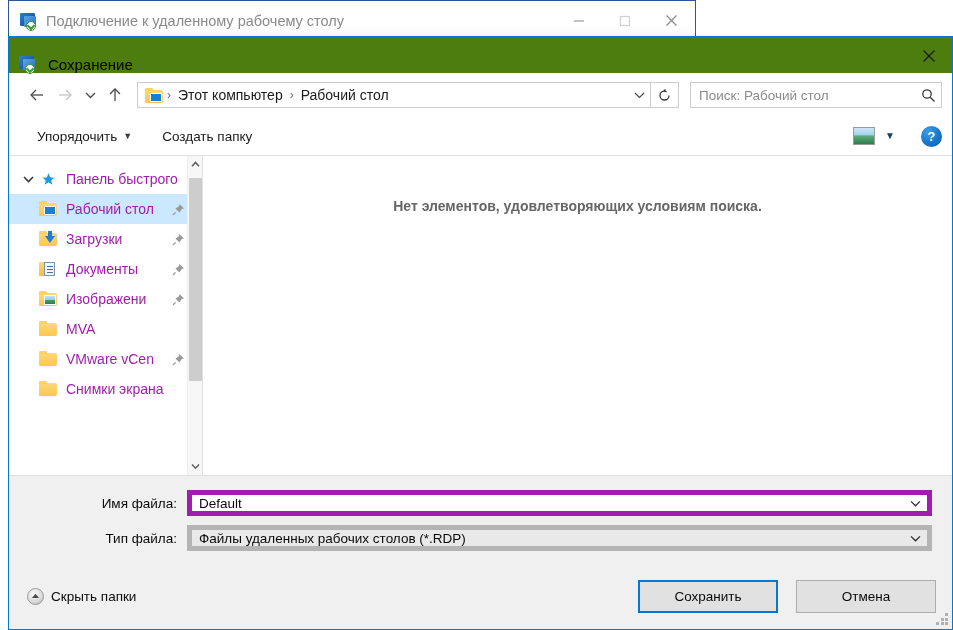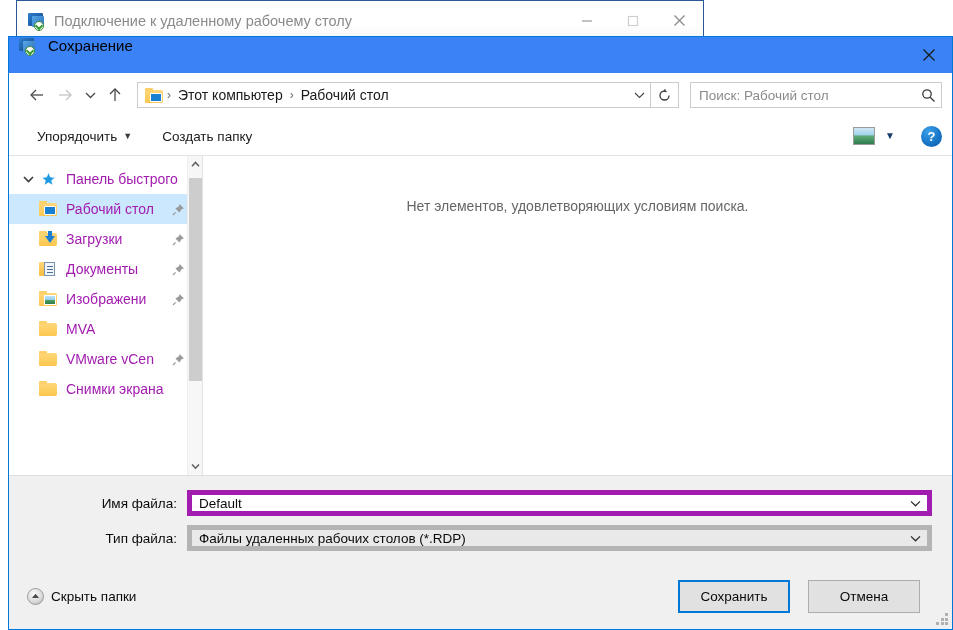--- a/index.html
+++ b/index.html
@@ -9,21 +9,21 @@
     height: 630px;
     overflow: hidden;
     background: #ffffff;
     font-family: "Liberation Sans", sans-serif;
     -webkit-font-smoothing: antialiased;
   }
 
   
   #rdp-window {
     position: absolute;
-    left: 16px;
+    left: 8px;
     top: 0;
     width: 688px;
     height: 40px;
     background: #ffffff;
     border: 1px solid #2b5797;
     border-bottom: none;
     box-sizing: border-box;
   }
   #rdp-titlebar {
     position: absolute;
@@ -102,23 +102,23 @@
     height: 594px;
     background: #ffffff;
     border: 1px solid #0078d7;
     box-sizing: border-box;
     display: flex;
     flex-direction: column;
   }
   #dlg-titlebar {
     height: 36px;
     display: flex;
-    align-items: flex-start;
-    flex: 0 0 auto;
-    background: #3b82f6;
+    align-items: flex-end;
+    flex: 0 0 auto;
+    background: #4d7c0f;
   }
   #dlg-icon {
     width: 20px; height: 18px;
     margin-left: 10px;
     position: relative;
   }
   #dlg-title {
     margin-left: 9px;
     font-size: 15px;
     color: #000000;
@@ -451,20 +451,21 @@
     height: 203px;
     background: #cdcdcd;
   }
 
   
   #content-pane {
     flex: 1 1 auto;
     position: relative;
     background: #ffffff;
     min-width: 0;
+    font-weight: bold;
   }
   #empty-message {
     position: absolute;
     left: 0;
     right: 0;
     top: 42px;
     text-align: center;
     font-size: 14px;
     color: #666666;
   }
@@ -531,21 +532,21 @@
     flex: 0 0 auto;
   }
 
   
   #footer {
     flex: 0 0 auto;
     height: 66px;
     background: #f0f0f0;
     display: flex;
     align-items: center;
-    padding: 0 32px 0 18px;
+    padding: 0 16px 0 18px;
     box-sizing: border-box;
     position: relative;
   }
   #hide-folders {
     display: flex;
     align-items: center;
     font-size: 13.5px;
     color: #0a0a0a;
     white-space: nowrap;
   }
@@ -556,21 +557,21 @@
     border: 1px solid #9a9a9a;
     box-sizing: border-box;
     margin-right: 7px;
     display: flex;
     align-items: center;
     justify-content: center;
     flex: 0 0 auto;
   }
   #footer-spacer { flex: 1 1 auto; }
   .dlgbtn {
-    width: 112px;
+    width: 140px;
     height: 33px;
     font-family: "Liberation Sans", sans-serif;
     font-size: 13.5px;
     color: #0a0a0a;
     background: #e1e1e1;
     border: 1px solid #adadad;
     display: flex;
     align-items: center;
     justify-content: center;
     box-sizing: border-box;

